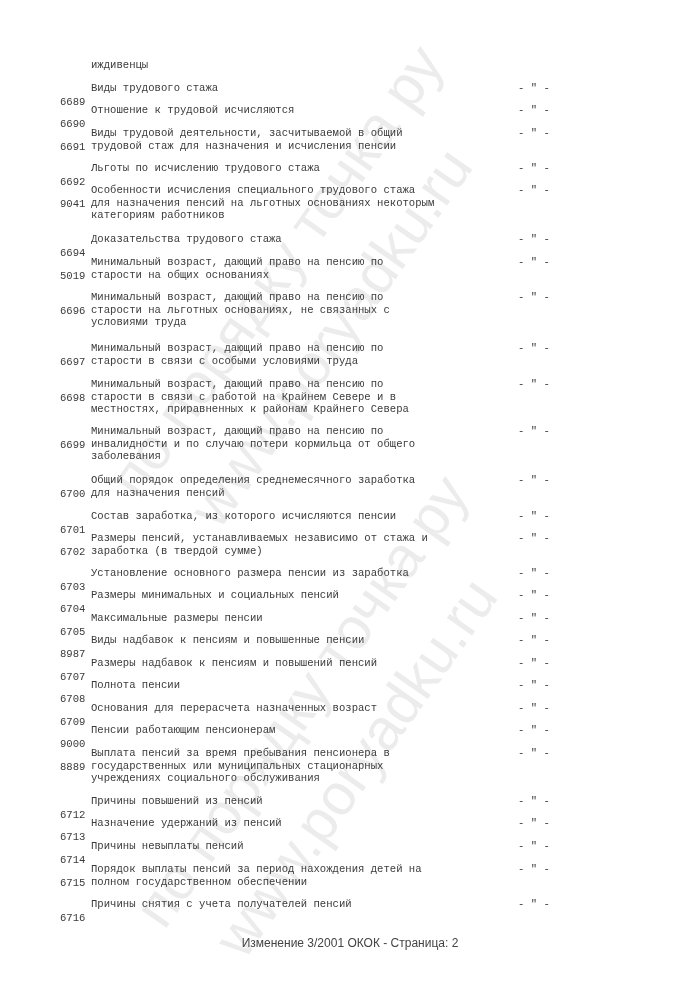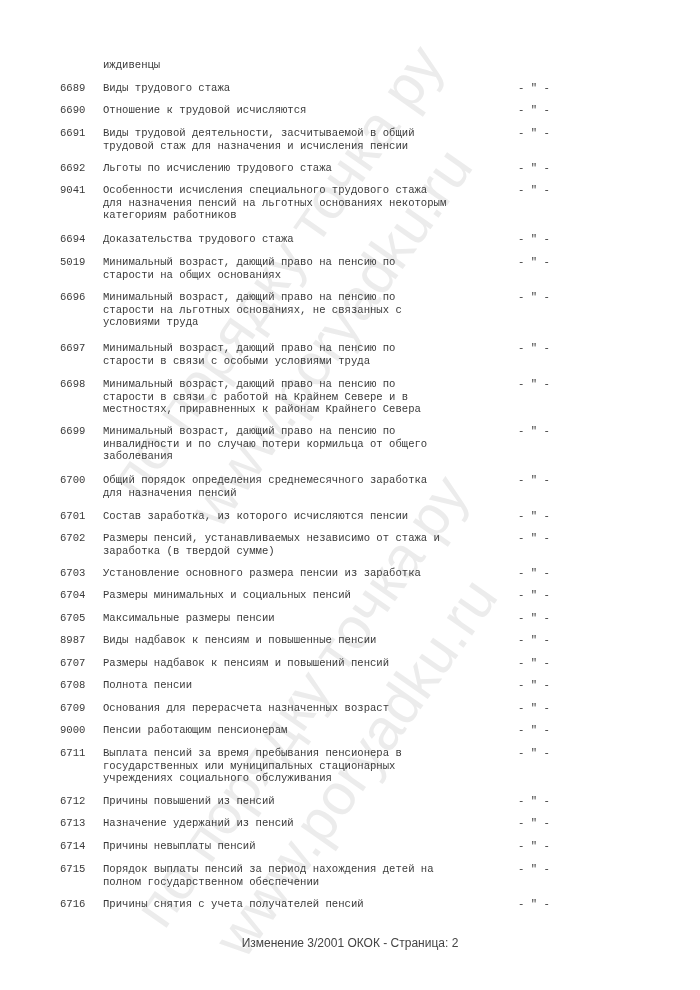--- a/index.html
+++ b/index.html
@@ -2,22 +2,22 @@
 <html><head>
 <meta charset="utf-8">
 <style>
   html, body { margin:0; padding:0; }
   body { width:700px; height:990px; background:#ffffff; position:relative; overflow:hidden;
          font-family:"Liberation Mono", "DejaVu Sans Mono", monospace; color:#3a3a3a; }
   .watermark { position:absolute; font-family:"Liberation Sans", sans-serif; color:#ececec;
                font-size:58px; white-space:nowrap; transform-origin:left top; pointer-events:none; z-index:0; }
   .page { position:absolute; left:0; top:0; width:700px; height:990px; z-index:1; }
   .entry { position:absolute; left:0; width:700px; font-size:10.6px; line-height:12.6px; }
-  .code { position:absolute; left:60px; top:0; }
-  .desc { position:absolute; left:103px; top:0; width:410px; white-space:pre-line; }
+  .code { position:absolute; left:60px; top:14px; }
+  .desc { position:absolute; left:91px; top:0; width:410px; white-space:pre-line; }
   .ditto { position:absolute; left:518px; top:0; letter-spacing:0px; white-space:pre; }
   .footer { position:absolute; left:0; width:700px; top:936px; text-align:center;
             font-family:"Liberation Sans", sans-serif; font-size:12px; color:#444; }
 </style>
 </head>
 <body>
 
 <div class="watermark" style="left:95px;top:470px;transform:rotate(-55deg);">по порядку точка ру</div>
 <div class="watermark" style="left:175px;top:500px;transform:rotate(-55deg);">www.poryadku.ru</div>
 <div class="watermark" style="left:120px;top:900px;transform:rotate(-55deg);">по порядку точка ру</div>
@@ -145,21 +145,21 @@
         <span class="code">6709</span>
         <span class="desc">Основания для перерасчета назначенных возраст</span>
         <span class="ditto">- " -</span>
       </div>
       <div class="entry" style="top: 724px;">
         <span class="code">9000</span>
         <span class="desc">Пенсии работающим пенсионерам</span>
         <span class="ditto">- " -</span>
       </div>
       <div class="entry" style="top: 747px;">
-        <span class="code">6711</span>
+        <span class="code">8889</span>
         <span class="desc">Выплата пенсий за время пребывания пенсионера в
 государственных или муниципальных стационарных
 учреждениях социального обслуживания</span>
         <span class="ditto">- " -</span>
       </div>
       <div class="entry" style="top: 795px;">
         <span class="code">6712</span>
         <span class="desc">Причины повышений из пенсий</span>
         <span class="ditto">- " -</span>
       </div>

